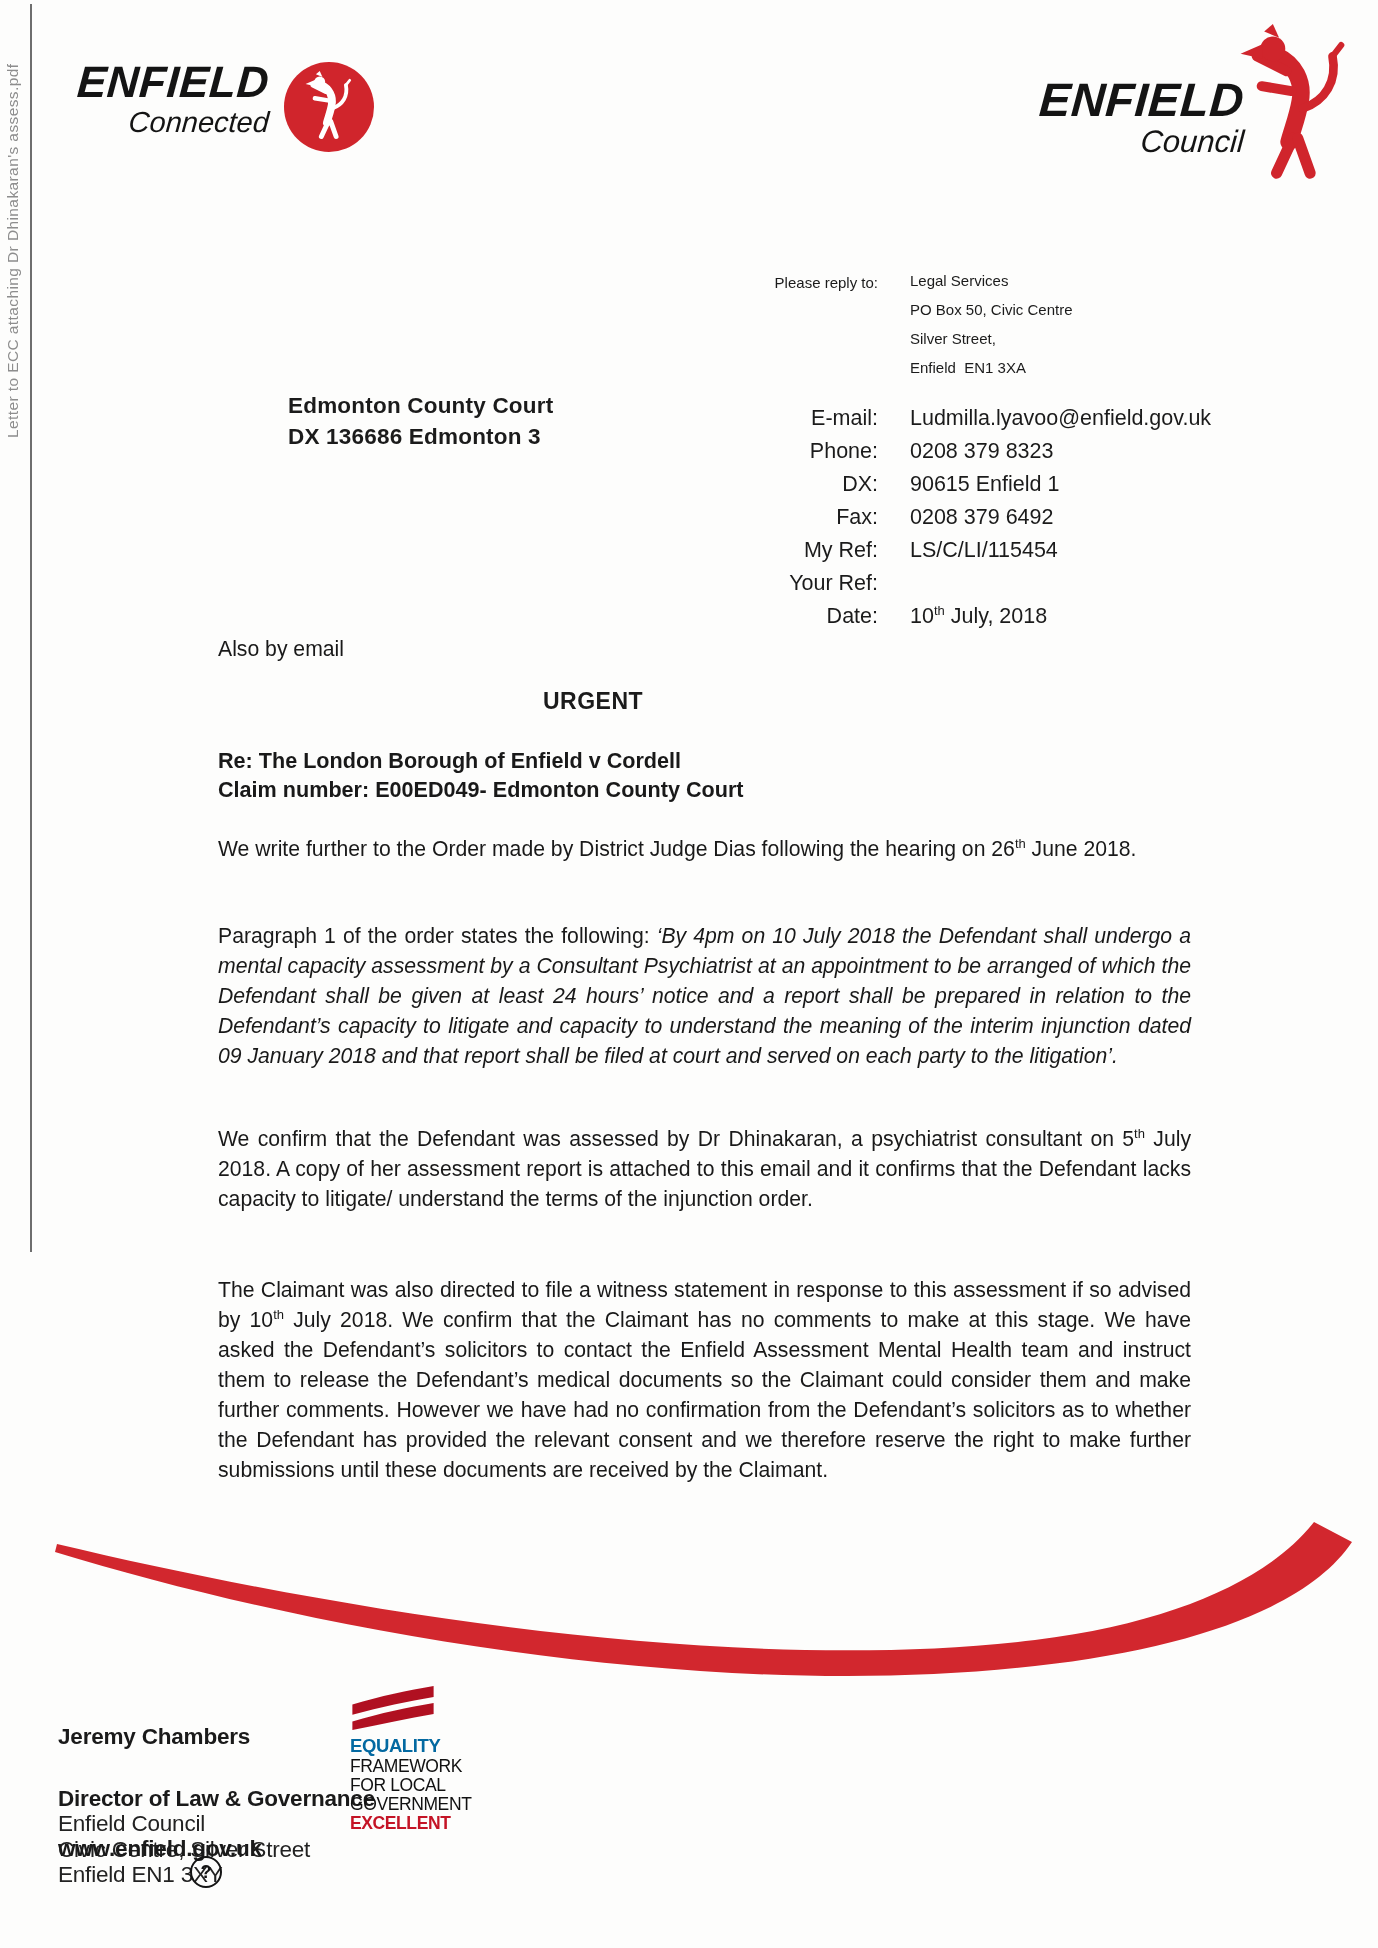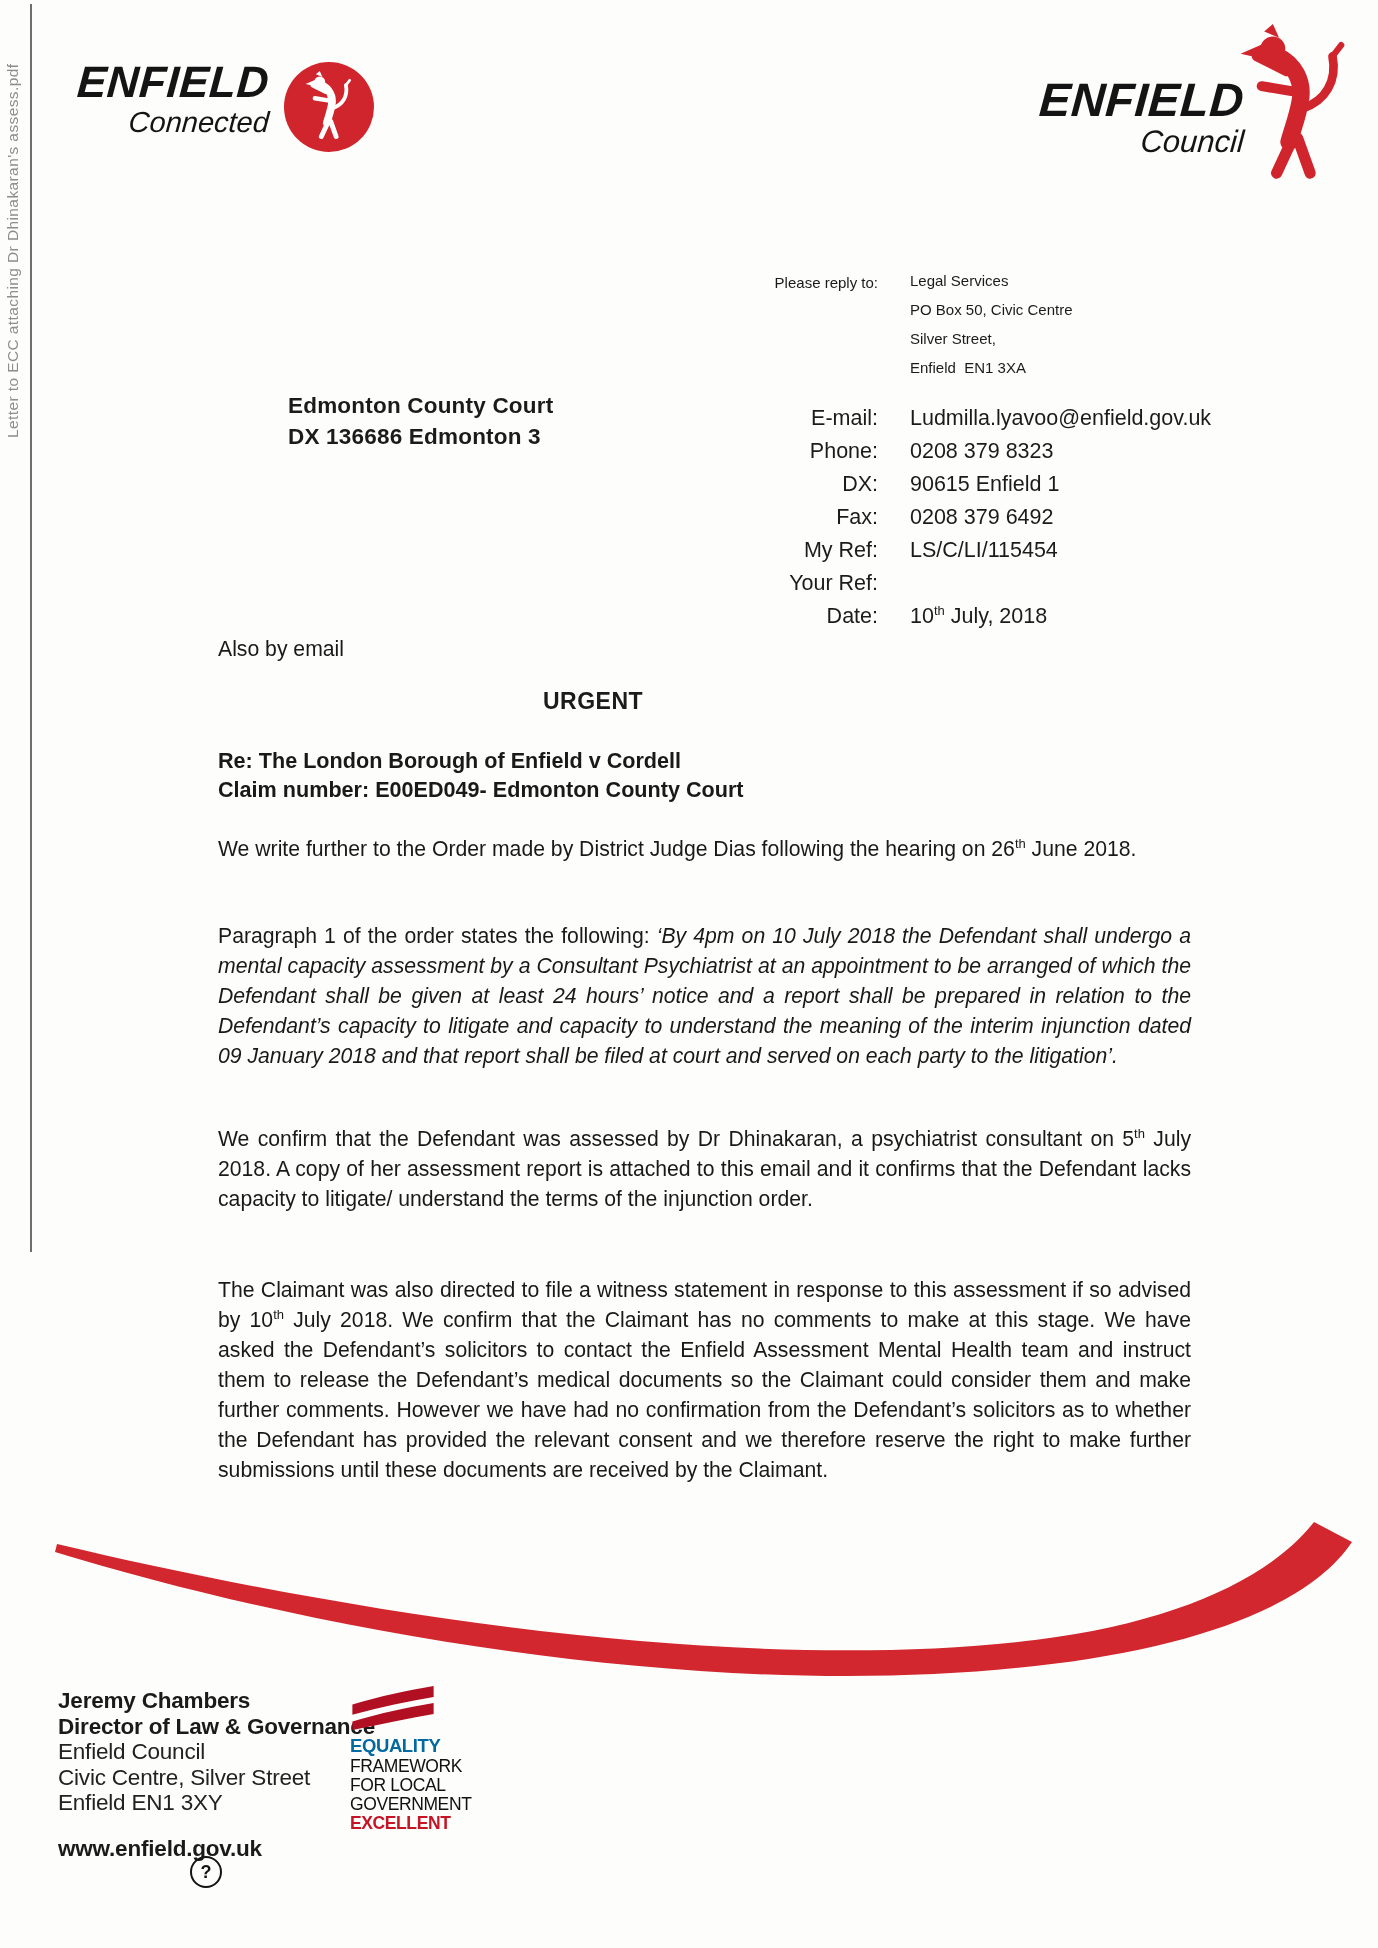--- a/index.html
+++ b/index.html
@@ -53,21 +53,21 @@
   .b-p2{top:921px;}
   .b-p3{top:1124px;}
   .b-p4{top:1275px;}
   .quote-italic{font-style:italic;}
 
   
   .swoosh{position:absolute; left:0; top:1508px; width:1378px; height:210px;}
 
   
   .sig{position:absolute; left:58px; top:1688px; font-size:22.5px; line-height:25.5px; letter-spacing:-.2px; color:#222;}
-  .sig .b{font-weight:bold; color:#1a1a1a;}
+  .sig .b{font-weight:bold; color:#1a1a1a;margin-top:36px;}
   .website{position:absolute; left:58px; top:1836px; font-weight:bold; font-size:22.5px; letter-spacing:-.2px; color:#1a1a1a;}
 
   .equality{position:absolute; left:350px; top:1686px; width:150px;}
   .equality svg{width:86px; height:44px; display:block;}
   .eq-t1{font-weight:bold; font-size:18.5px; letter-spacing:-.4px; margin-top:5px; color:#0369a1;}
   .eq-t{font-size:17.5px; line-height:19px; letter-spacing:-.4px; color:#111;}
   .eq-red{color:#c41426; font-weight:bold; font-size:17.5px; letter-spacing:-.4px; line-height:19px;}
 
   .help{position:absolute; left:190px; top:1856px; display:flex; align-items:center; gap:11px;}
   .q-circle{width:28px; height:28px; border:2.5px solid #141414; border-radius:50%; display:flex; align-items:center; justify-content:center; font-weight:bold; font-size:18px; color:#141414; flex:0 0 auto;}

